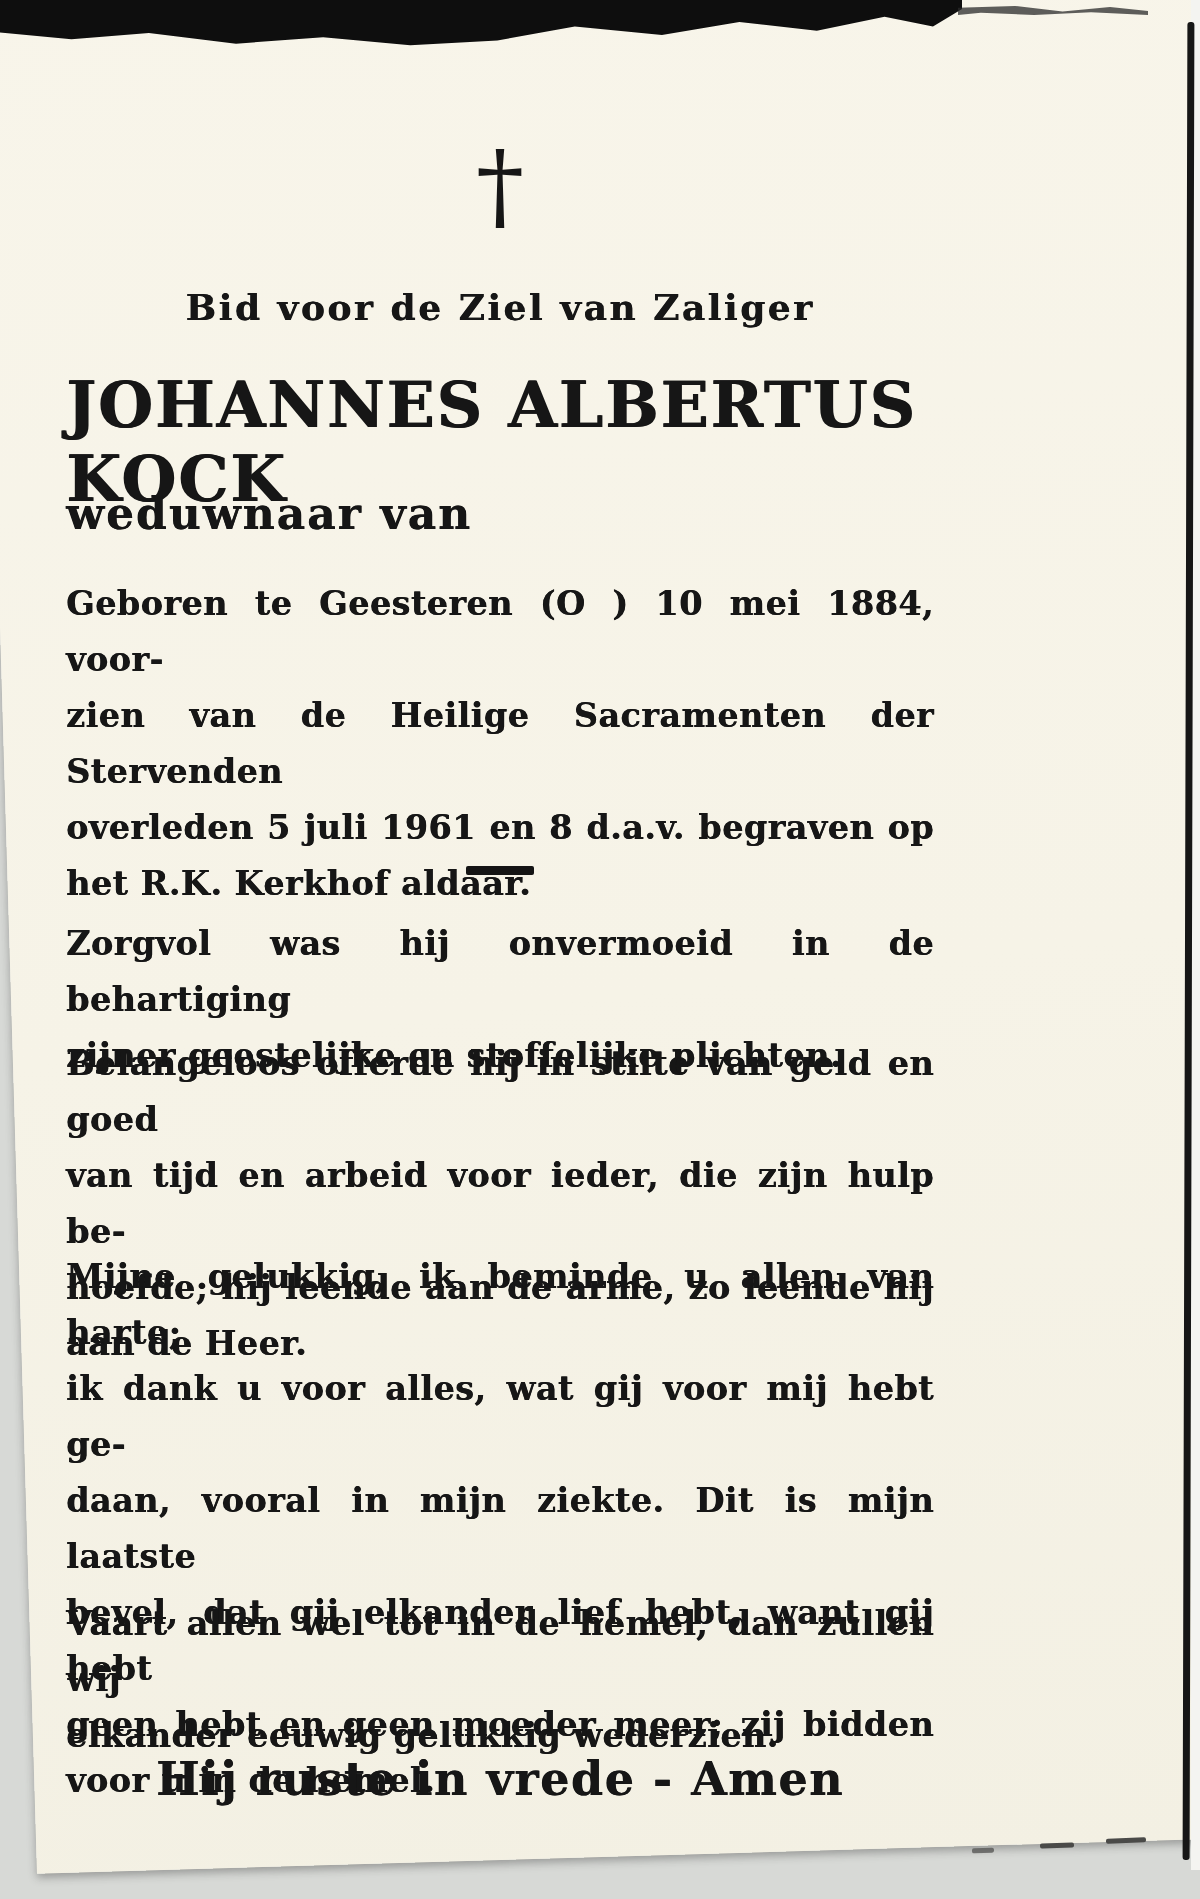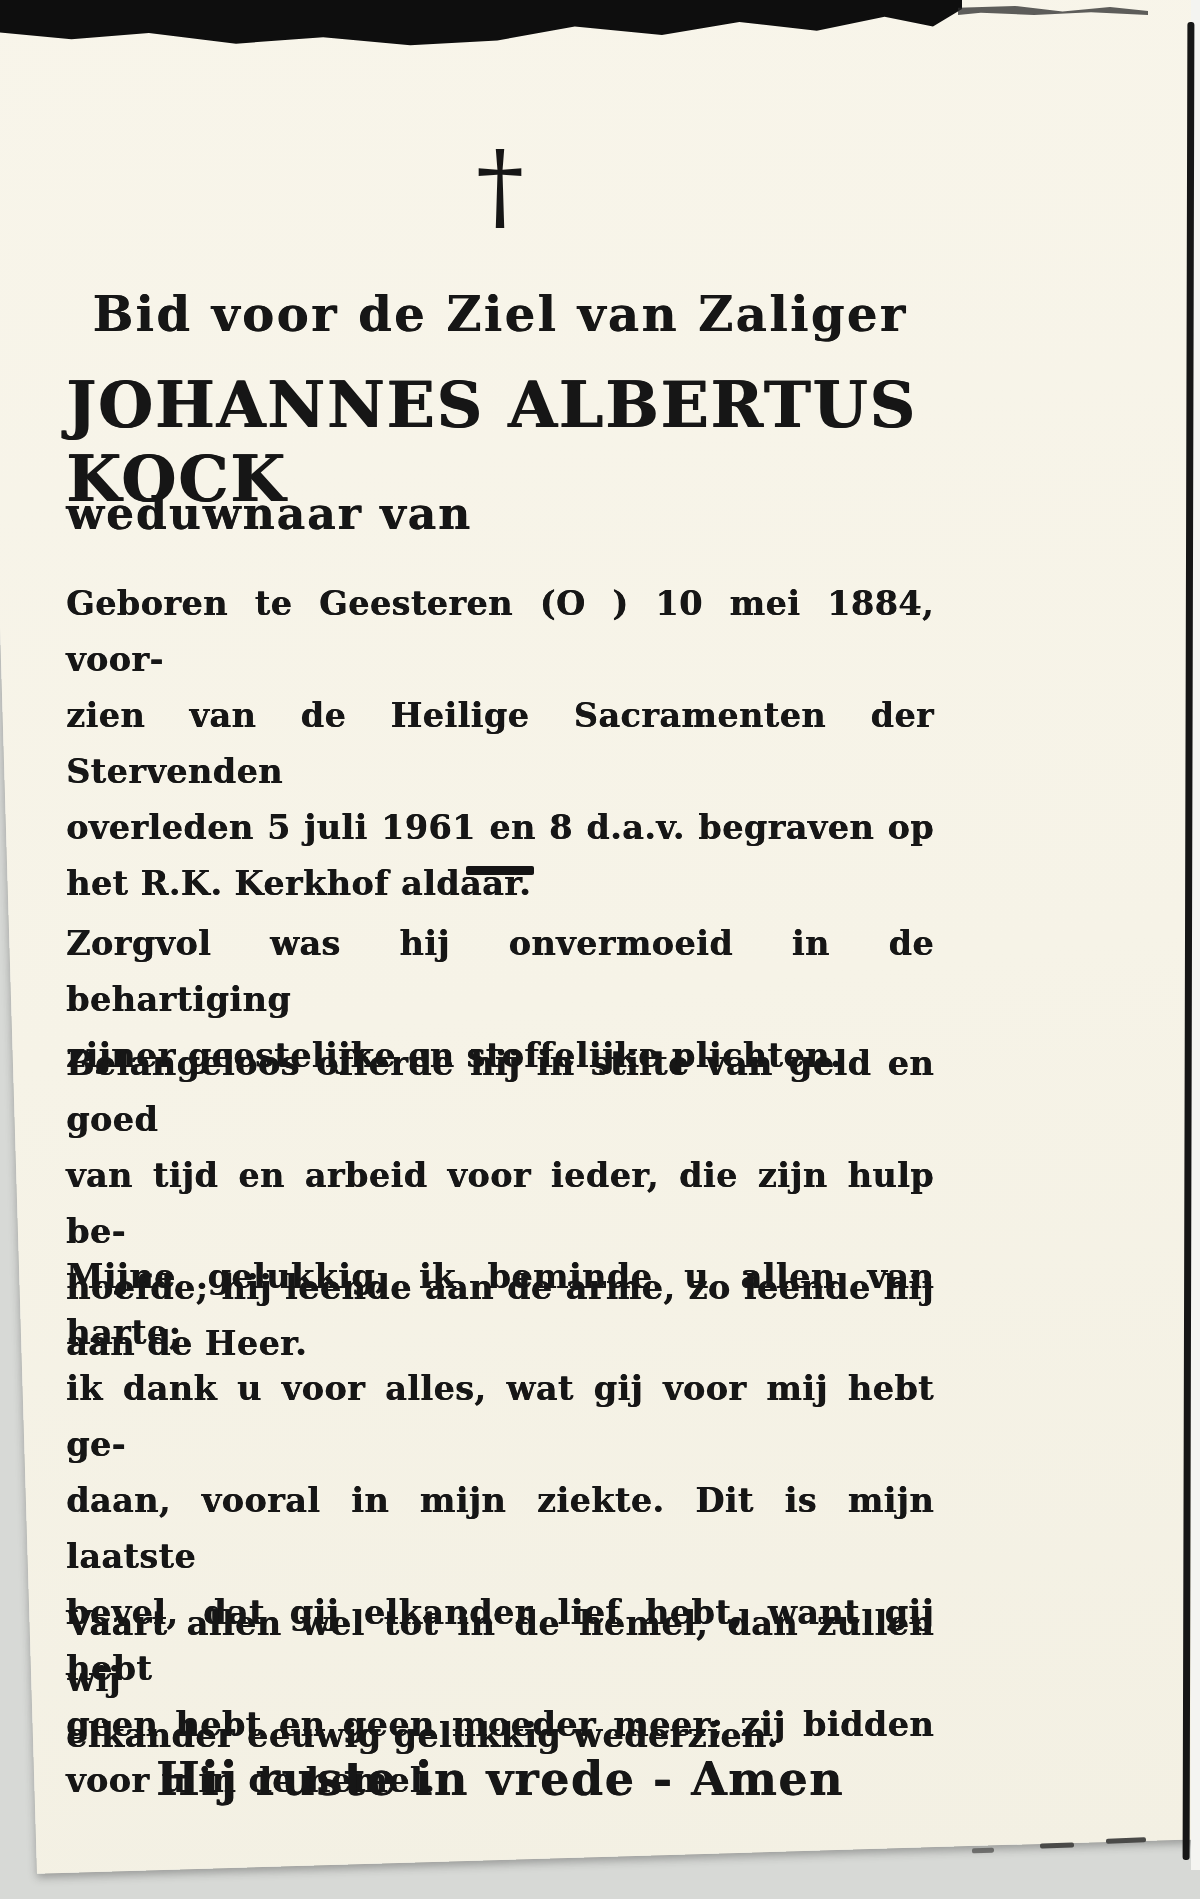--- a/index.html
+++ b/index.html
@@ -68,21 +68,21 @@
   .cross {
     top: 138px;
     text-align: center;
     font-size: 96px;
     font-weight: 400;
     line-height: 1;
   }
   .header {
     top: 286px;
     text-align: center;
-    font-size: 48px;
+    font-size: 36px;
     font-weight: 700;
     letter-spacing: 2.5px;
     text-shadow: 0.5px 0 0 currentColor;
   }
   .name {
     top: 368px;
     text-align: left;
     font-size: 63px;
     font-weight: 700;
     letter-spacing: 2px;

